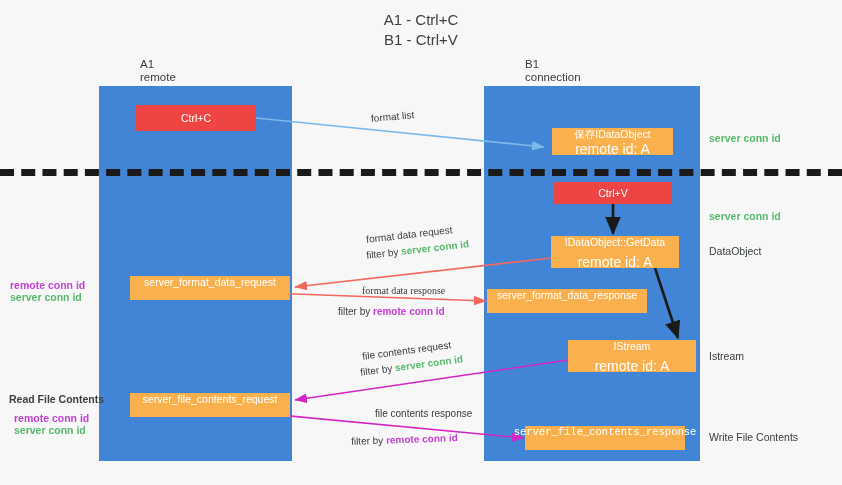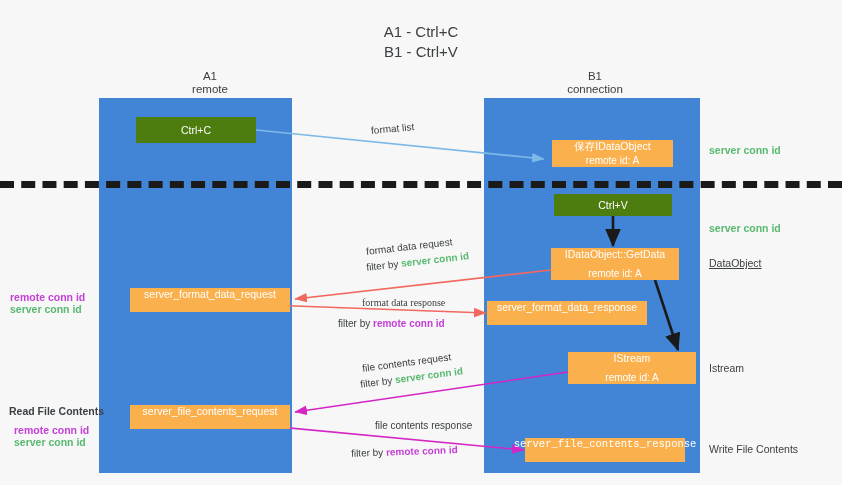--- a/index.html
+++ b/index.html
@@ -4,52 +4,52 @@
 <style>
   html,body{margin:0;padding:0;}
   body{
     width:842px;height:485px;
     background:#f7f7f7;
     font-family:"Liberation Sans",sans-serif;
     overflow:hidden;
     position:relative;
     color:#3c4043;
   }
-  #stage{position:absolute;left:0;top:12px;width:842px;height:378px;}
+  #stage{position:absolute;left:0;top:0;width:842px;height:378px;}
 
   
   .title{
     position:absolute;left:0;top:10px;width:842px;
     text-align:center;font-size:15px;line-height:20px;color:#3c4043;
   }
 
   
   .colhead{
-    position:absolute;text-align:center;font-size:11.5px;line-height:13px;color:#3c4043;
+    position:absolute;font-size:11.5px;line-height:13px;color:#3c4043;
   }
 
   
   .lane{position:absolute;background:#4285d6;}
 
   
   .dashline{
     position:absolute;left:0;top:169px;width:842px;height:0;
     border-top:7px dashed #1a1a1a;
   }
 
   
   .node{
     position:absolute;box-sizing:border-box;
     display:flex;flex-direction:column;align-items:center;justify-content:center;
     color:#ffffff;font-size:10.5px;line-height:12.5px;text-align:center;
     z-index:5;
   }
-  .node.green{background:#4d7c0f;}
+  .node.green{background:#ef4444;}
   .node.orange{background:#fbb04e;justify-content:space-between;}
-  .node .l2{font-size:10px;}
+  .node .l2{font-size:14px;}
 
   
   .sidelabel{position:absolute;font-size:10.5px;line-height:13px;}
   .green-t{color:#57b96f;font-weight:bold;}
   .purple-t{color:#c43fd6;font-weight:bold;}
   .plain-t{color:#3c4043;}
 
   
   .edgelabel{
     position:absolute;font-size:10px;line-height:14px;color:#3c4043;white-space:nowrap;
@@ -148,21 +148,21 @@
   <div class="node orange" style="left:130px;top:393px;width:160px;height:24px;">
     <div>server_file_contents_request</div>
   </div>
 
   <div class="node orange" style="left:525px;top:426px;width:160px;height:24px;font-family:Liberation Mono, monospace;">
     <div>server_file_contents_response</div>
   </div>
 
   <div class="sidelabel green-t" style="left:709px;top:132px;">server conn id</div>
   <div class="sidelabel green-t" style="left:709px;top:210px;">server conn id</div>
-  <div class="sidelabel plain-t" style="left:709px;top:245px;text-decoration:underline;">DataObject</div>
+  <div class="sidelabel plain-t" style="left:709px;top:245px;">DataObject</div>
   <div class="sidelabel plain-t" style="left:709px;top:350px;">Istream</div>
   <div class="sidelabel plain-t" style="left:709px;top:431px;">Write File Contents</div>
 
   <div class="sidelabel purple-t" style="left:10px;top:279px;">remote conn id</div>
   <div class="sidelabel green-t" style="left:10px;top:291px;">server conn id</div>
 
   <div class="sidelabel plain-t" style="left:9px;top:393px;font-weight:bold;">Read File Contents</div>
   <div class="sidelabel purple-t" style="left:14px;top:412px;">remote conn id</div>
   <div class="sidelabel green-t" style="left:14px;top:424px;">server conn id</div>
 

